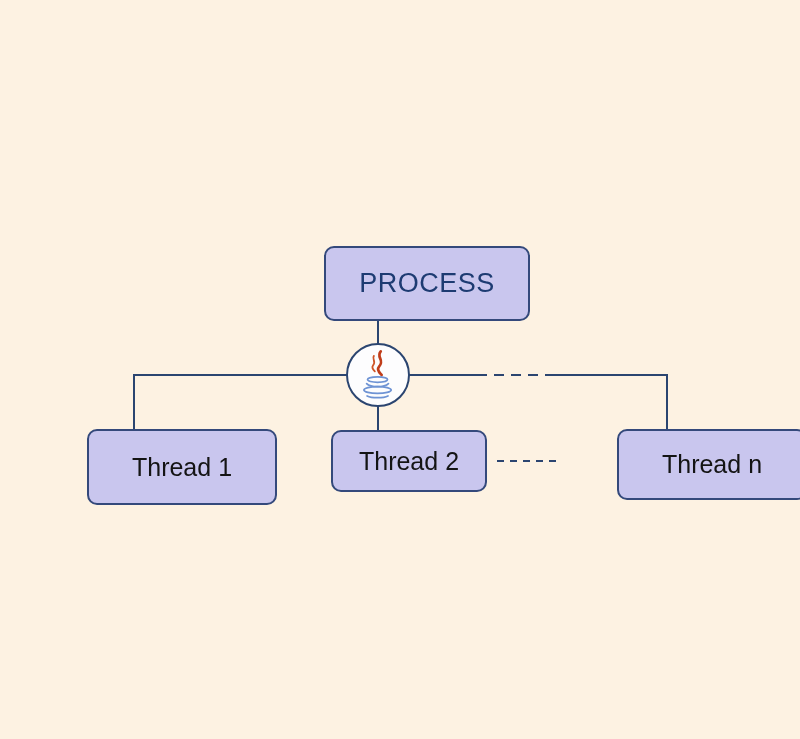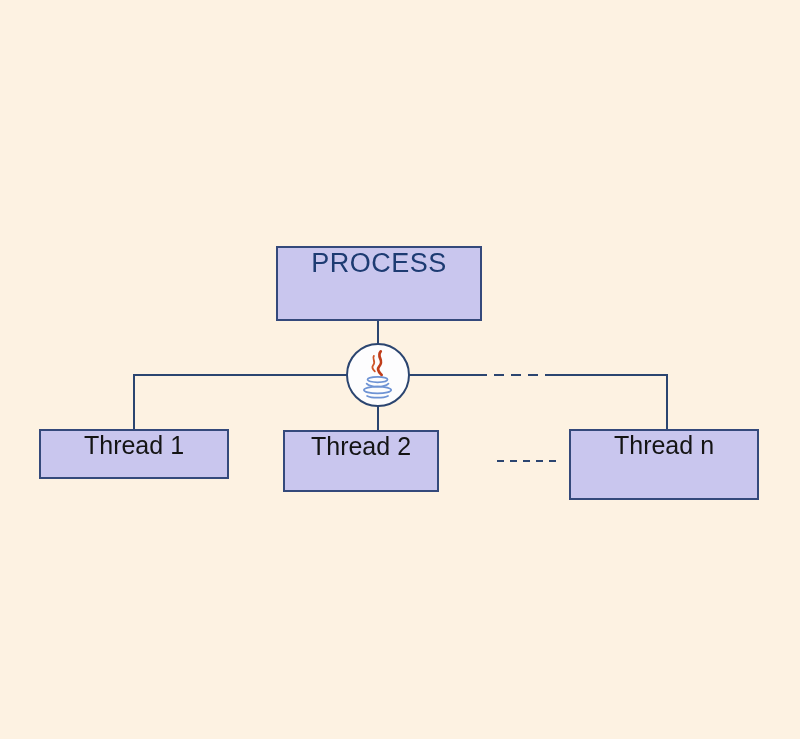--- a/index.html
+++ b/index.html
@@ -25,43 +25,44 @@
     pointer-events: none;
   }
   .connectors .wire {
     stroke: var(--connector, #2b4570);
     stroke-width: 2;
     fill: none;
   }
   .node {
     position: absolute;
     display: flex;
-    align-items: flex-start;
+    align-items: center;
     justify-content: center;
     background: var(--box-fill, #c9c6ee);
     border: 2px solid var(--box-border, #34497b);
-    border-radius: 0;
+    border-radius: 10px;
     box-sizing: border-box;
+    margin-left: 48px;
   }
   .node-process {
     left: 276px;
     top: 246px;
     width: 206px;
     height: 75px;
   }
   .node-process .label {
     color: var(--process-text, #1d3b72);
     font-size: 27px;
     letter-spacing: 0.5px;
   }
   .node-thread .label {
     color: var(--thread-text, #141414);
     font-size: 25px;
   }
-  .node-thread-1 { left: 39px;  top: 429px; width: 190px; height: 50px; }
+  .node-thread-1 { left: 39px;  top: 429px; width: 190px; height: 76px; }
   .node-thread-2 { left: 283px; top: 430px; width: 156px; height: 62px; }
   .node-thread-n { left: 569px; top: 429px; width: 190px; height: 71px; }
   .java-circle {
     position: absolute;
     left: 346px;
     top: 343px;
     width: 64px;
     height: 64px;
     border-radius: 50%;
     background: var(--circle-fill, #fdfdfe);

